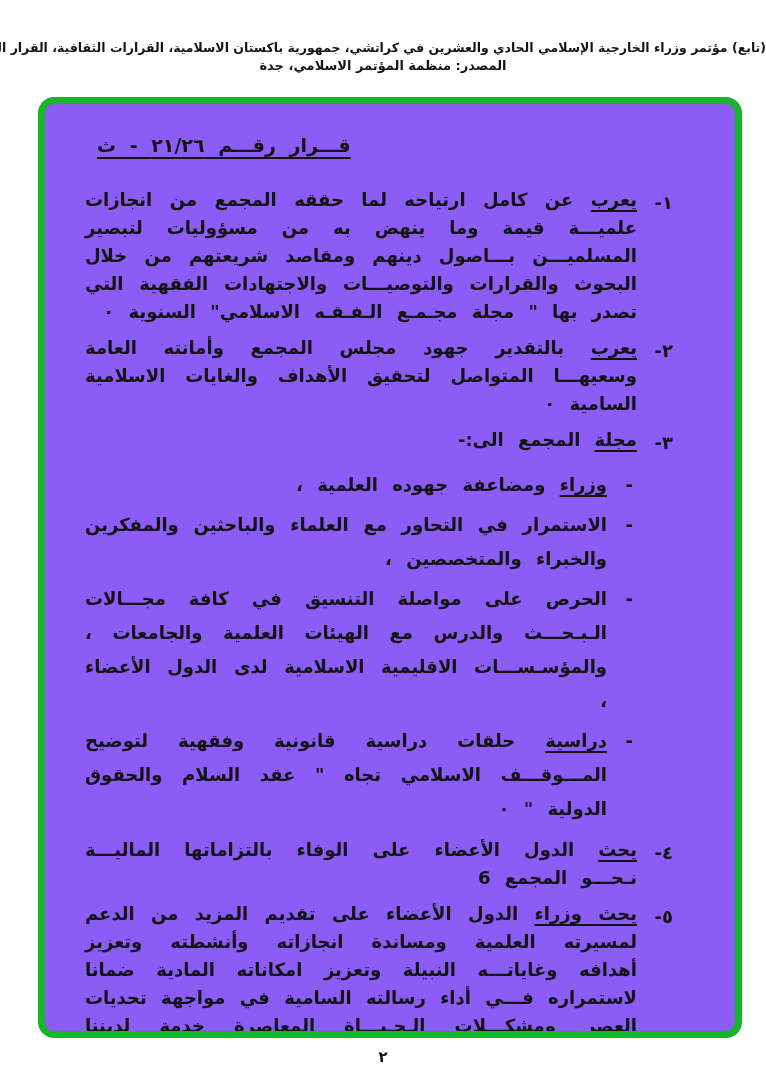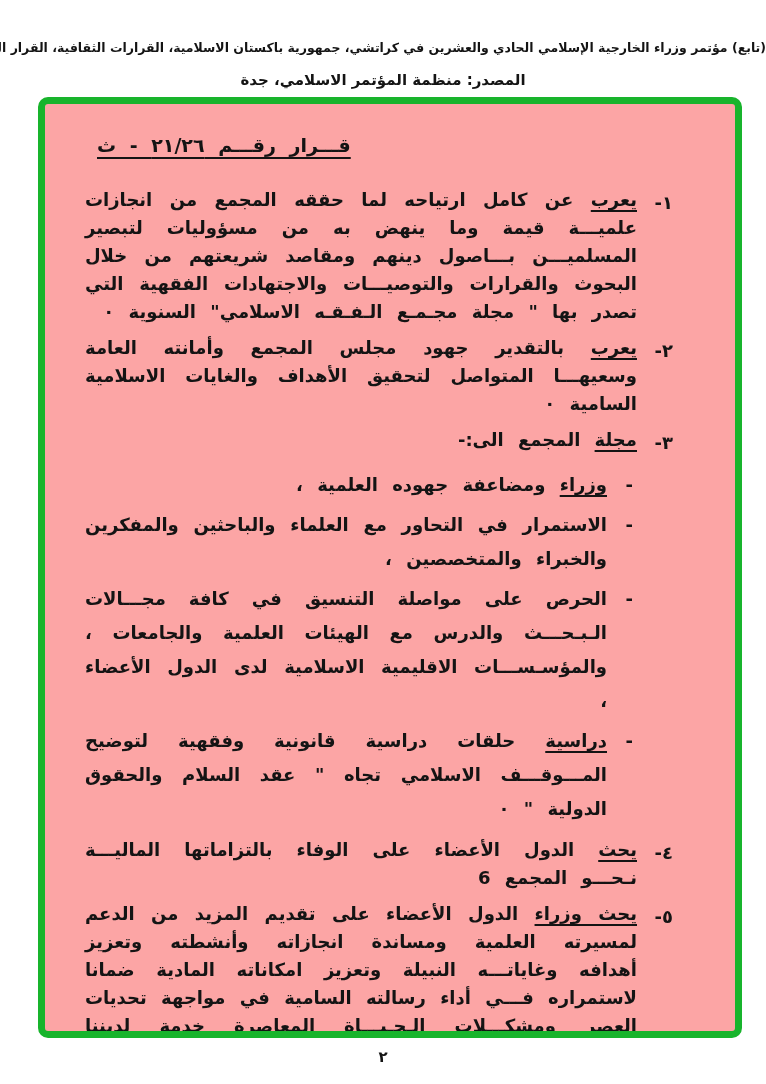--- a/index.html
+++ b/index.html
@@ -8,29 +8,29 @@
     width:766px;height:1084px;
     background:#ffffff;
     color:#141414;
     font-family:"DejaVu Sans", sans-serif;
     font-weight:700;
     overflow:hidden;
   }
   
   .header{position:absolute;top:40px;left:0;right:0;text-align:center;}
   .header .h1{font-size:12.5px;white-space:nowrap;letter-spacing:0;}
-  .header .h2{font-size:15px;margin-top:16px;}
+  .header .h2{font-size:13px;margin-top:3px;}
   
   .frame{
     position:absolute;left:38px;top:97px;
     width:704px;height:941px;
     box-sizing:border-box;
     border:7px solid #18b42c;
-    border-radius:10px;
-    background:#fca5a5;
+    border-radius:16px;
+    background:#8b5cf6;
   }
   .content{
     position:absolute;inset:0;
     padding:14px 62px 0 40px;
     overflow:hidden;
   }
   
   .title-row{margin:16px 0 30px;text-align:left;padding-left:12px;}
   .title-text{
     font-size:19px;

